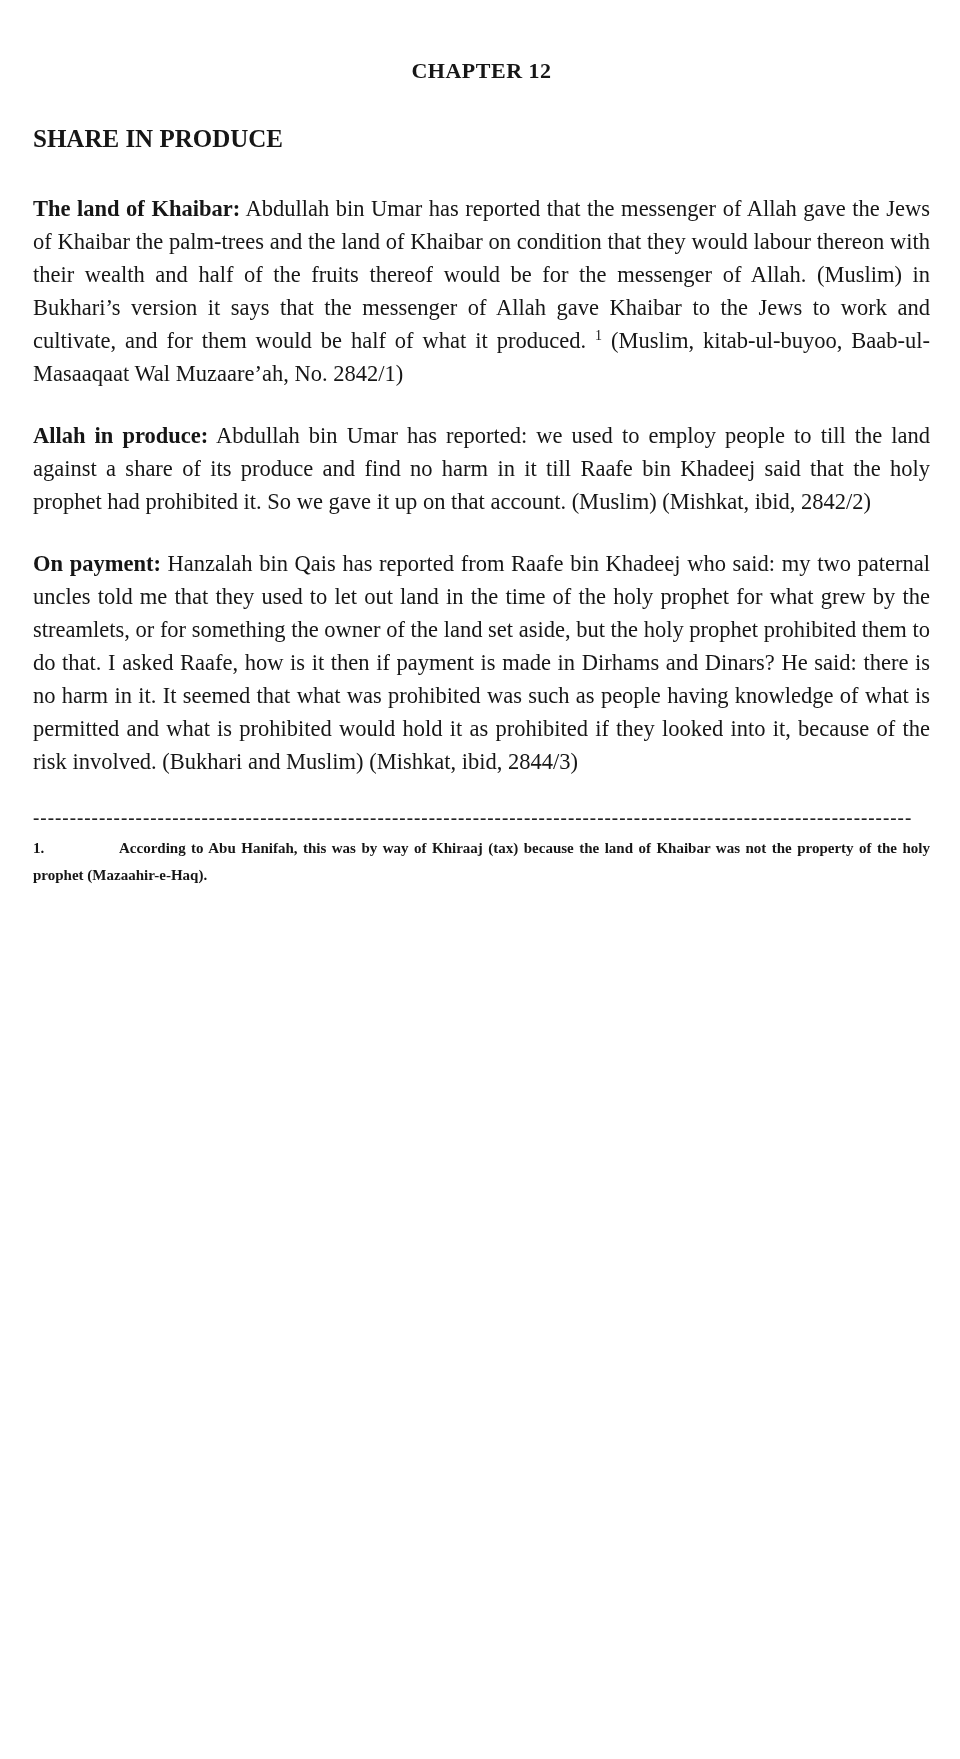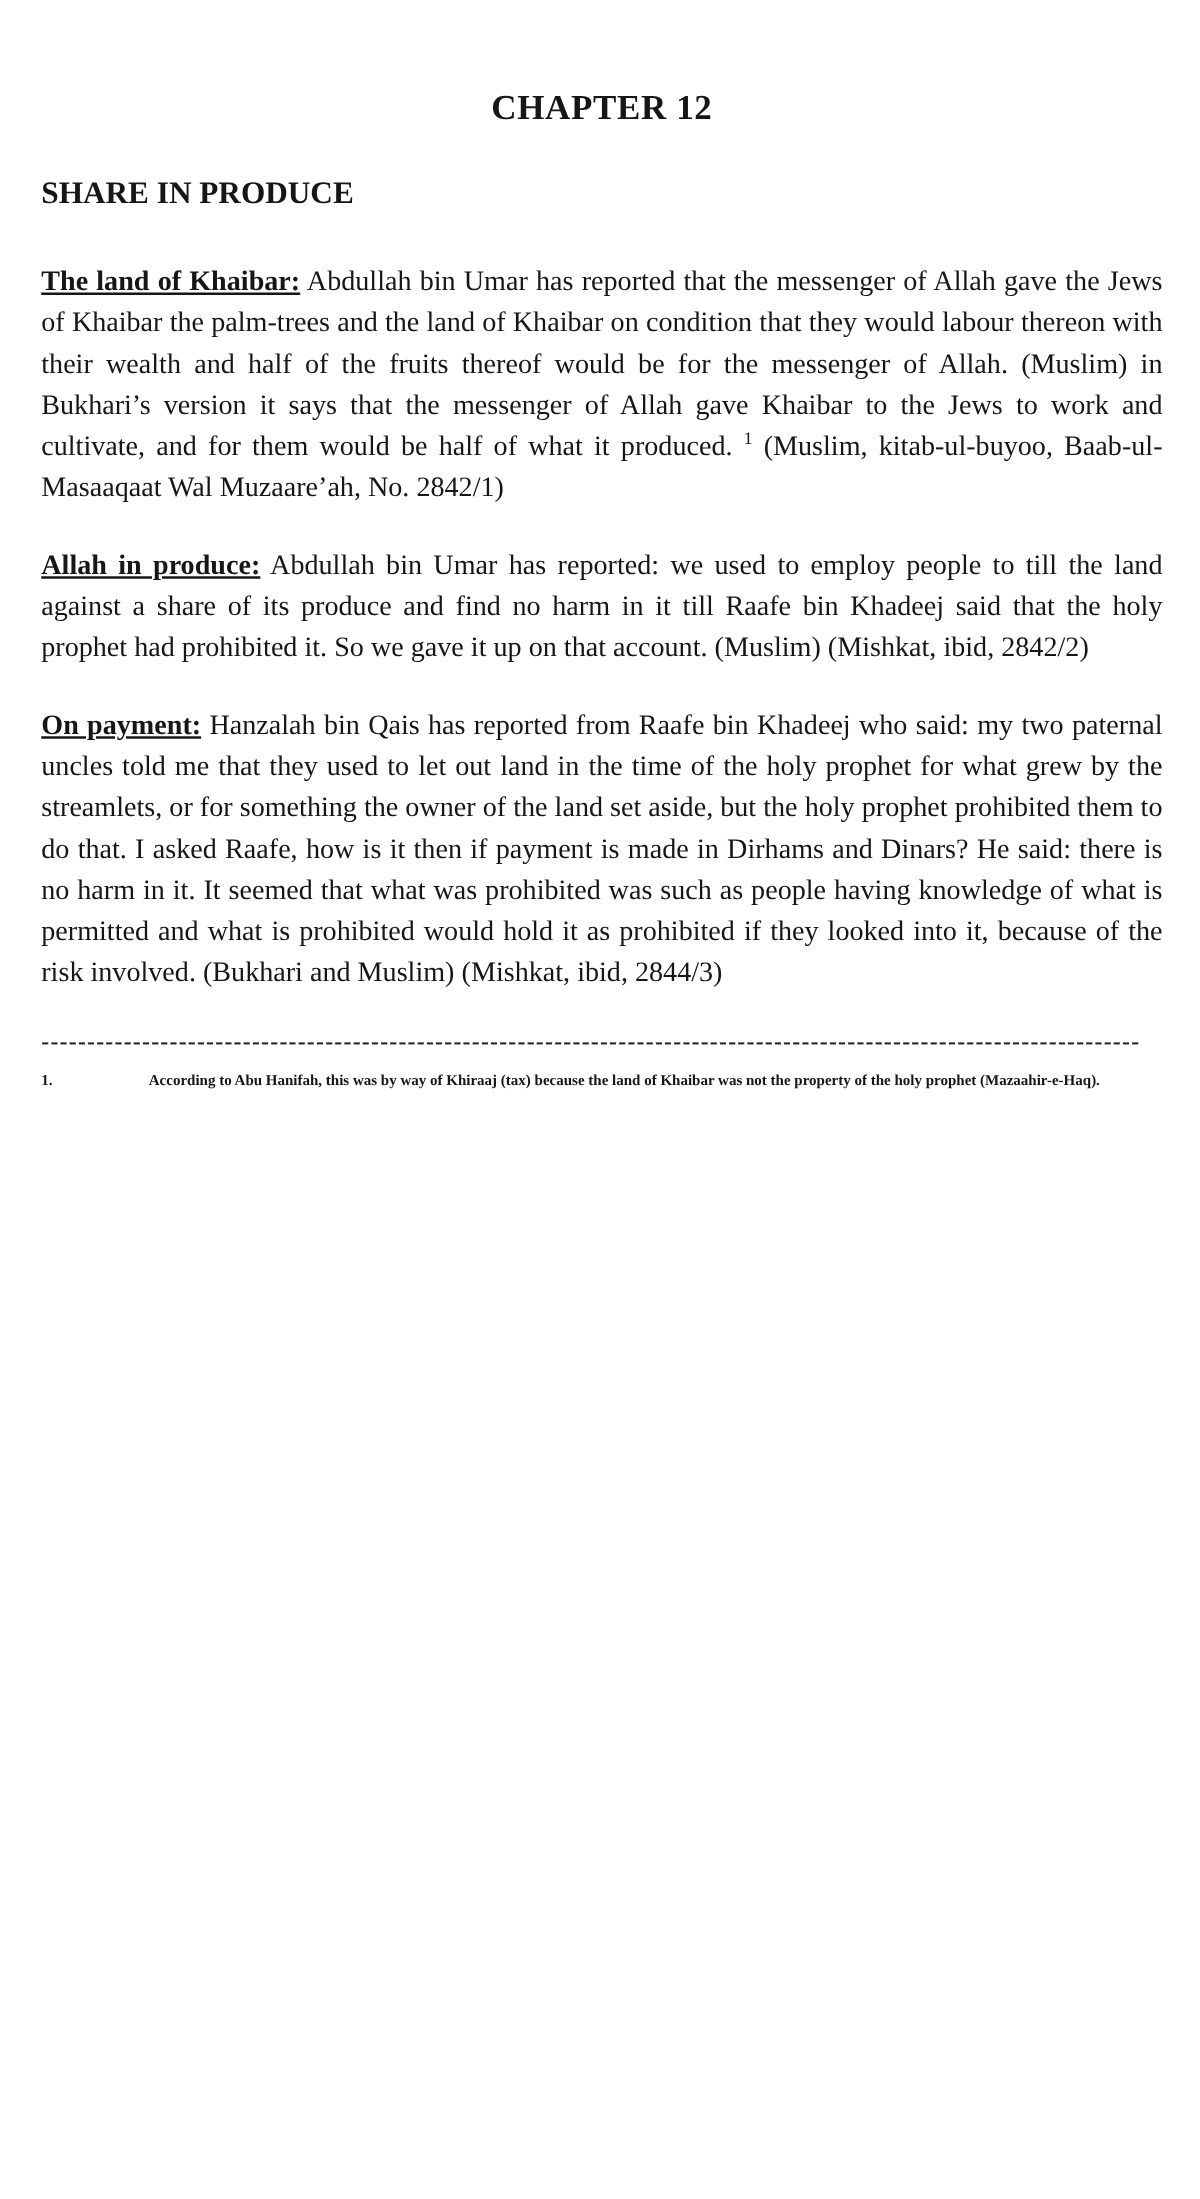--- a/index.html
+++ b/index.html
@@ -16,60 +16,59 @@
     }
     .page {
       width: 960px;
       min-height: 1759px;
       padding: 56px 30px 40px 33px;
       background: #ffffff;
     }
     .chapter-title {
       text-align: center;
       font-weight: bold;
-      font-size: 28px;
+      font-size: 22px;
       line-height: 30px;
-      margin: 16px 0 38px 0;
+      margin: 0 0 38px 0;
       letter-spacing: 0.5px;
     }
     .section-heading {
       font-weight: bold;
       font-size: 25px;
       line-height: 30px;
       margin: 16px 0 38px 0;
       text-align: left;
     }
     .para {
       font-size: 22.5px;
       line-height: 33px;
       text-align: justify;
       margin: 0 0 29px 0;
     }
     .para .lead {
       font-weight: bold;
-      text-decoration: underline;
     }
     .para sup {
       font-size: 14px;
       line-height: 0;
       vertical-align: super;
     }
     .footnote-divider {
       width: 100%;
       overflow: hidden;
       white-space: nowrap;
       font-size: 19px;
       font-weight: bold;
       letter-spacing: 1px;
       line-height: 22px;
       margin: 0 0 6px 0;
       color: #222222;
     }
     .footnote {
-      font-size: 12px;
+      font-size: 15px;
       line-height: 27px;
       font-weight: bold;
       text-align: justify;
       margin: 0;
     }
     .footnote .footnote-num {
       display: inline-block;
       width: 86px;
     }
   </style>

